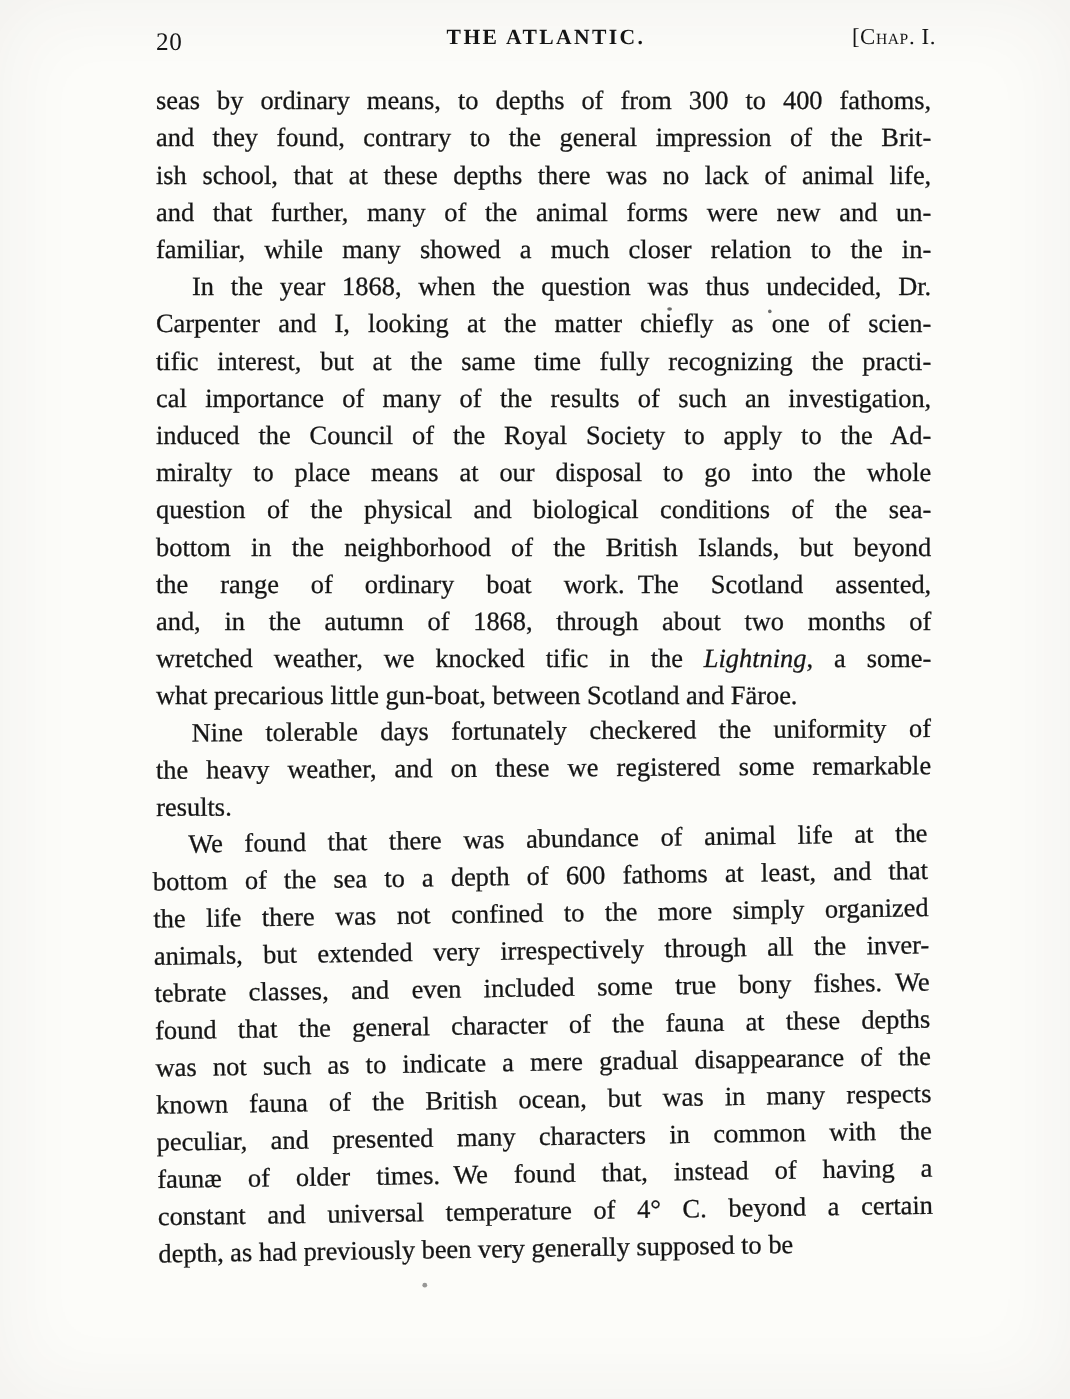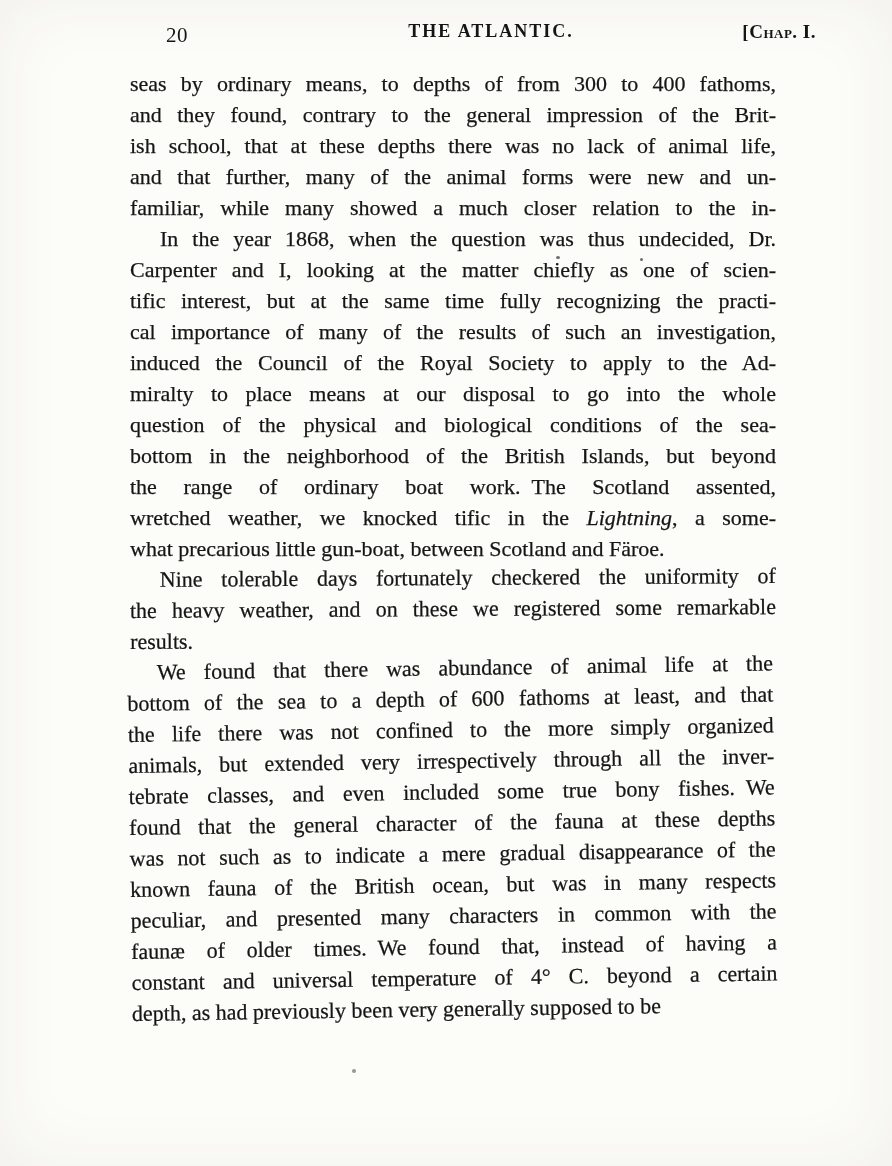--- a/index.html
+++ b/index.html
@@ -21,21 +21,20 @@
     box-shadow: inset 0 0 70px rgba(60,55,45,0.06);
     pointer-events: none;
   }
   
   .header {
     position: absolute;
     top: 20px;
     left: 130px;
     width: 650px;
     height: 30px;
-    margin-left: 36px;
   }
   .page-number {
     position: absolute;
     left: 0;
     top: 3px;
     font-size: 21px;
     letter-spacing: 0.5px;
   }
   .running-title {
     position: absolute;
@@ -45,21 +44,21 @@
     text-align: center;
     font-size: 18px;
     font-weight: bold;
     letter-spacing: 2px;
   }
   .chapter-marker {
     position: absolute;
     right: 0;
     top: 1px;
     font-size: 19px;
-    font-weight: bold;
+    font-weight: normal;
     font-variant: small-caps;
     letter-spacing: 0.5px;
   }
   
   .page-body {
     position: absolute;
     top: 68px;
     left: 130px;
     width: 646px;
     font-size: 22px;
@@ -121,20 +120,21 @@
     <div class="para indent">
       <div class="line"><span>In the year 1868, when the question was thus undecided, Dr.</span></div>
       <div class="line"><span>Carpenter and I, looking at the matter chiefly as one of scien-</span></div>
       <div class="line"><span>tific interest, but at the same time fully recognizing the practi-</span></div>
       <div class="line"><span>cal importance of many of the results of such an investigation,</span></div>
       <div class="line"><span>induced the Council of the Royal Society to apply to the Ad-</span></div>
       <div class="line"><span>miralty to place means at our disposal to go into the whole</span></div>
       <div class="line"><span>question of the physical and biological conditions of the sea-</span></div>
       <div class="line"><span>bottom in the neighborhood of the British Islands, but beyond</span></div>
       <div class="line"><span>the range of ordinary boat work. The Scotland assented,</span></div>
+      <div class="line"><span>and, in the autumn of 1868, through about two months of</span></div>
       <div class="line"><span>wretched weather, we knocked tific in the </span><span class="em">Lightning</span><span>, a some-</span></div>
       <div class="line last"><span>what precarious little gun-boat, between Scotland and Färoe.</span></div>
     </div>
     <div class="para indent">
       <div class="line"><span>Nine tolerable days fortunately checkered the uniformity of</span></div>
       <div class="line"><span>the heavy weather, and on these we registered some remarkable</span></div>
       <div class="line last"><span>results.</span></div>
     </div>
     <div class="para indent">
       <div class="line"><span>We found that there was abundance of animal life at the</span></div>

